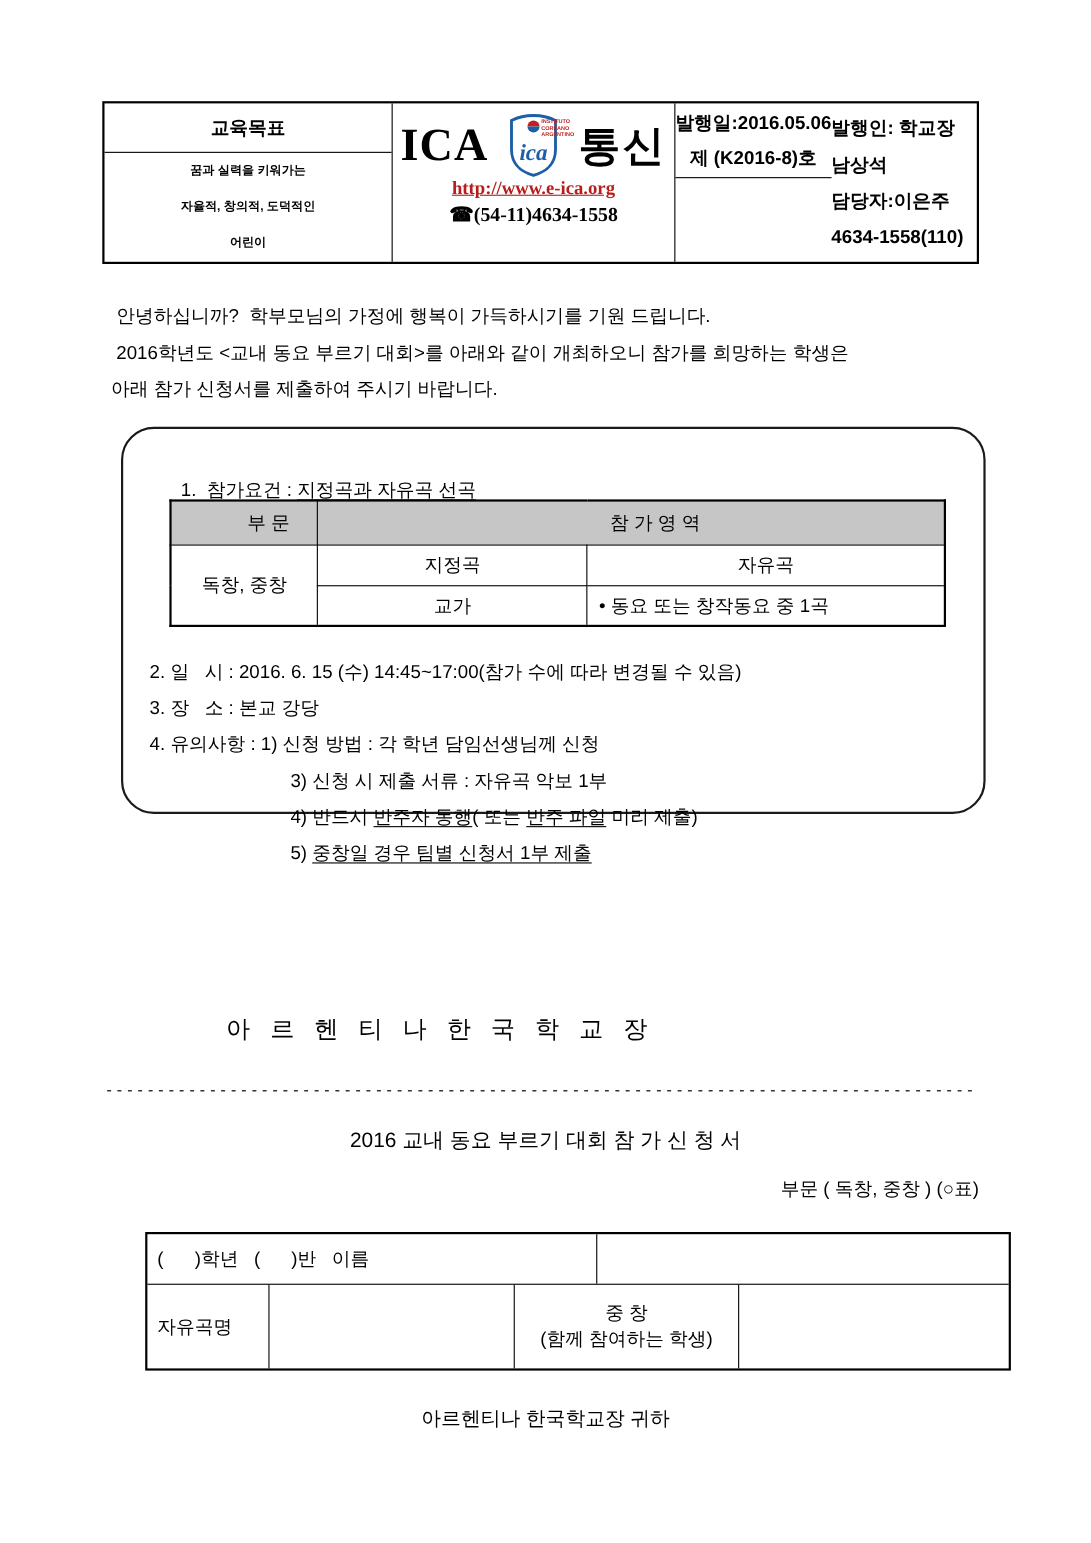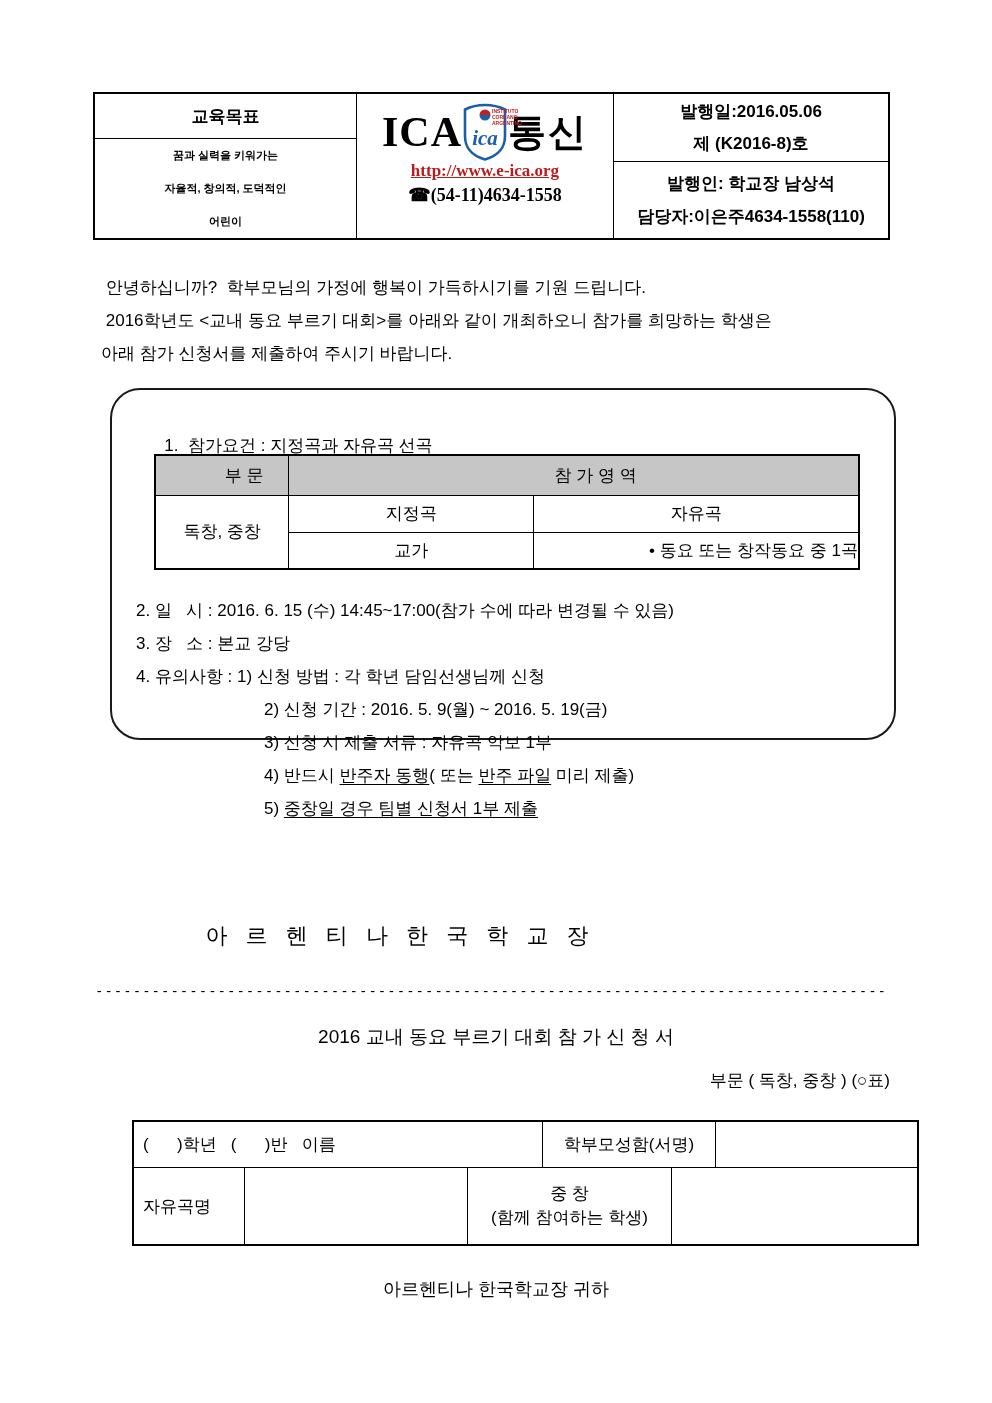--- a/index.html
+++ b/index.html
@@ -10,50 +10,50 @@
 
   
   .masthead { position:absolute; left:93px; top:92px; width:797px; height:148px;
               border:2px solid #000; display:flex; }
   .mh-left { width:262px; border-right:1px solid #000; display:flex; flex-direction:column; }
   .mh-goal { height:45px; border-bottom:1px solid #000; display:flex; align-items:center;
              justify-content:center; font-size:17px; font-weight:bold; }
   .mh-motto { flex:1; display:flex; flex-direction:column; align-items:center; justify-content:center;
               font-size:11px; font-weight:bold; line-height:33px; }
   .mh-mid { width:257px; border-right:1px solid #000; display:flex; flex-direction:column; align-items:center; }
-  .brand-row { display:flex; align-items:center; justify-content:center; gap:0; margin-top:9px; height:58px; }
+  .brand-row { display:flex; align-items:center; justify-content:center; gap:18px; margin-top:9px; height:58px; }
   .brand-ica { font-family:"Liberation Serif","DejaVu Serif",serif; font-weight:bold; font-size:42px; letter-spacing:1px; }
   .shield-wrap { position:relative; width:46px; height:58px; }
   .shield-caption { position:absolute; left:30px; top:5px; width:40px; color:#c22020;
                     font-size:5px; line-height:6px; font-weight:bold; text-align:left; }
   .brand-tongsin { font-weight:bold; font-size:38px; letter-spacing:2px; }
   .mh-url { margin-top:0; font-family:"Liberation Serif","DejaVu Serif",serif; font-weight:bold;
             font-size:17px; color:#b91c1c; text-decoration:underline; }
   .mh-phone { margin-top:3px; font-family:"Liberation Serif","DejaVu Serif",serif; font-weight:bold; font-size:18px; }
-  .mh-right { flex:1; display:flex; flex-direction:column; }
+  .mh-right { flex:1; display:flex; flex-direction:row; }
   .mh-issue { height:68px; border-bottom:1px solid #000; display:flex; flex-direction:column;
               align-items:center; justify-content:center; font-size:17px; font-weight:bold; line-height:32px; }
   .mh-pub { flex:1; display:flex; flex-direction:column; align-items:center; justify-content:center;
             font-size:17px; font-weight:bold; line-height:33px; }
 
   
   .greeting { position:absolute; left:101px; top:271px; width:820px; font-size:17px; line-height:33px; }
 
   
   .notice-box { position:absolute; left:110px; top:388px; width:786px; height:352px;
                 border:2px solid #1a1a1a; border-radius:30px; }
   .notice-item1 { position:absolute; left:24px; top:24px; font-size:17px; }
   .u { text-decoration:underline; text-underline-offset:3px; }
   .req-table { position:absolute; left:42px; top:64px; width:706px; border-collapse:collapse;
                font-size:17px; text-align:center; }
   .req-table th, .req-table td { border:1px solid #000; font-weight:normal; }
   .req-table { border:2px solid #000; }
   .req-table thead th { background:#c6c6c6; height:40px;padding-left:44px; }
   .req-table tbody td { height:37px; }
-  .req-free-detail { text-align:right; padding-left:10px; }
+  .req-free-detail { text-align:left; padding-left:10px; }
   .notice-items { position:absolute; left:24px; top:204px; font-size:17px; line-height:33px; }
   .notice-sub { margin-left:128px; }
 
   
   .sig-date { position:absolute; left:0; top:883px; width:992px; text-align:center; font-size:17px; }
   .sig-signer { position:absolute; left:0; top:921px; width:800px; text-align:center;
                 font-size:22px; letter-spacing:6px; }
 
   
   .divider { position:absolute; left:95px; top:983px; width:797px; height:20px; overflow:hidden;
@@ -154,38 +154,36 @@
           <td>교가</td>
           <td class="req-free-detail">• 동요 또는 창작동요 중 1곡</td>
         </tr>
       </tbody>
     </table>
 
     <div class="notice-items">
       <div class="pre">2. 일   시 : 2016. 6. 15 (수) 14:45~17:00(참가 수에 따라 변경될 수 있음)</div>
       <div class="pre">3. 장   소 : 본교 강당</div>
       <div class="pre"><span>4. 유의사항 : </span><span>1) 신청 방법 : 각 학년 담임선생님께 신청</span></div>
-      <div class="notice-sub pre">2) 신청 기간 : 2016. 5. 9(월) ~ 2016. 5. 19(금)</div>
       <div class="notice-sub pre">3) 신청 시 제출 서류 : 자유곡 악보 1부</div>
       <div class="notice-sub pre"><span>4) 반드시 </span><span class="u">반주자 동행</span><span>( 또는 </span><span class="u">반주 파일</span><span> 미리 제출)</span></div>
       <div class="notice-sub pre"><span>5) </span><span class="u">중창일 경우 팀별 신청서 1부 제출</span></div>
     </div>
   </div>
 
   <div class="sig-signer pre">아 르 헨 티 나 한 국 학 교 장</div>
 
   <div class="divider">------------------------------------------------------------------------------------------------</div>
 
   <div class="app-title pre">2016 교내 동요 부르기 대회 참 가 신 청 서</div>
   <div class="category-note pre">부문 ( 독창, 중창 ) (○표)</div>
 
   <div class="app-form">
     <div class="af-row af-row1">
       <div class="af-cell af-c-left pre" style="width:408px">(      )학년   (      )반   이름</div>
-      <div class="af-cell" style="width:173px">학부모성함(서명)</div>
       <div class="af-cell" style="flex:1"></div>
     </div>
     <div class="af-row af-row2">
       <div class="af-cell af-c-left" style="width:110px">자유곡명</div>
       <div class="af-cell" style="width:223px"></div>
       <div class="af-cell af-two-line" style="width:204px">
         <span>중 창</span>
         <span>(함께 참여하는 학생)</span>
       </div>
       <div class="af-cell" style="flex:1"></div>

